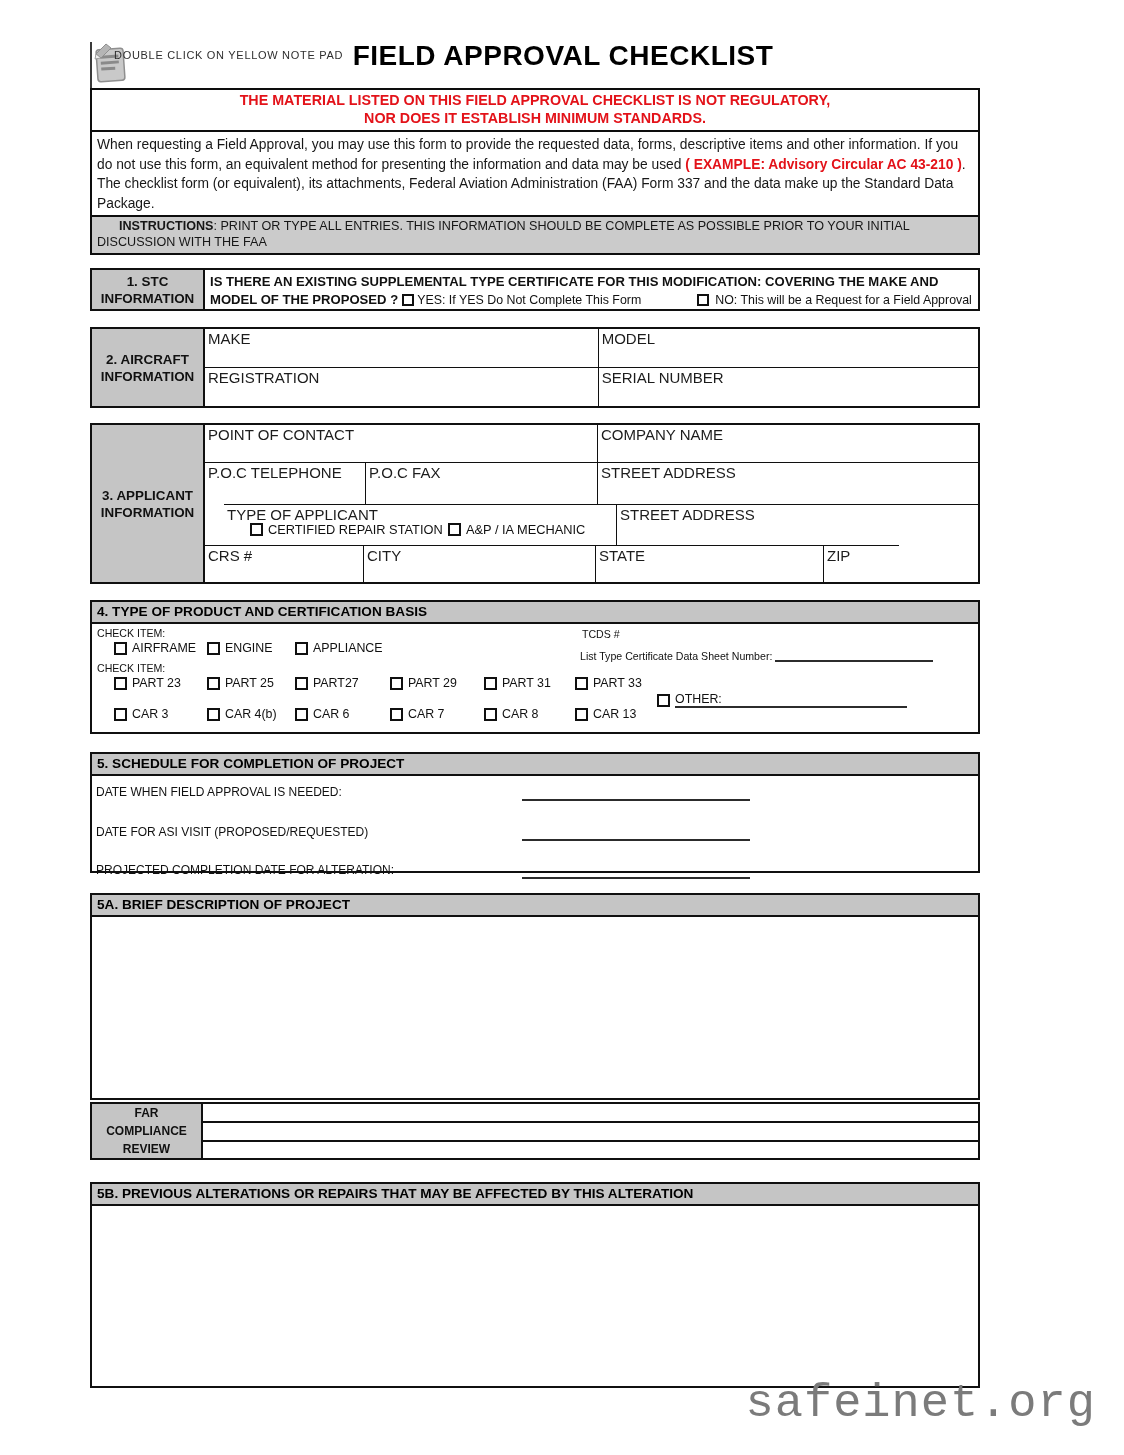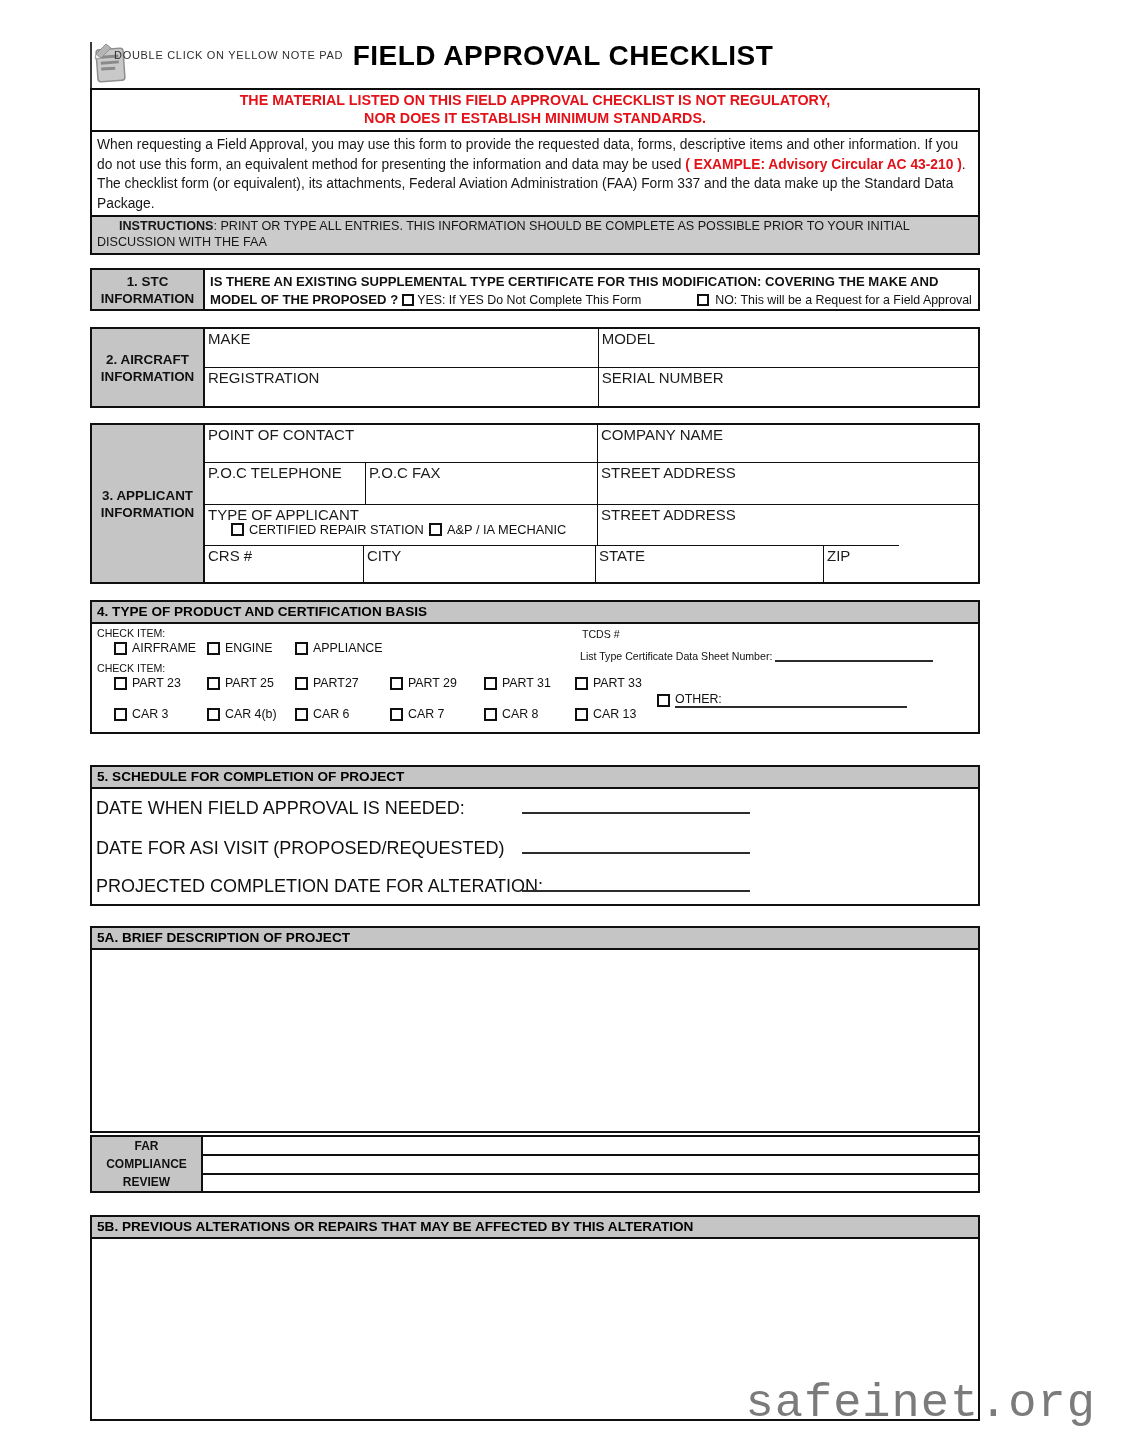--- a/index.html
+++ b/index.html
@@ -133,21 +133,21 @@
           <div class="fcell" style="border-top:1.5px solid #101010;">
               <span class="flabel">P.O.C TELEPHONE</span>
             </div>
           <div class="fcell" style="border-top:1.5px solid #101010; border-left:1.5px solid #101010;">
               <span class="flabel">P.O.C FAX</span>
             </div>
           <div class="fcell" style="border-top:1.5px solid #101010; border-left:1.5px solid #101010;">
               <span class="flabel">STREET ADDRESS</span>
             </div>
         </div>
-        <div style="display:grid; grid-template-columns:392px 1fr; height:41px;">
+        <div style="display:grid; grid-template-columns:392px 1fr; height:41px;padding-left:19px;">
           <div class="fcell" style="border-top:1.5px solid #101010;">
             <span class="flabel">TYPE OF APPLICANT</span>
             <span class="cbitem" style="left:26px; top:17px; font-size:12.8px;">
                 <span class="cb"></span>
                 <span>CERTIFIED REPAIR STATION</span>
               </span>
             <span class="cbitem" style="left:224px; top:17px; font-size:12.8px;">
                 <span class="cb"></span>
                 <span>A&amp;P / IA MECHANIC</span>
               </span>
@@ -244,23 +244,23 @@
             <span class="cb"></span>
             <span>CAR 8</span>
           </span>
         <span class="cbitem" style="left:483px; top:83px;">
             <span class="cb"></span>
             <span>CAR 13</span>
           </span>
       </div>
     </div>
 
-    <div style="margin-top:31px;">
+    <div style="margin-top:18px;">
       <div class="bar">5. SCHEDULE FOR COMPLETION OF PROJECT</div>
-      <div class="boxed" style="height:117px; font-size:18px;">
+      <div class="boxed" style="height:97px; font-size:12px;">
         <span style="position:absolute; left:4px; top:9px;">DATE WHEN FIELD APPROVAL IS NEEDED:</span>
         <span class="blank" style="position:absolute; left:430px; top:11px; width:228px;"></span>
         <span style="position:absolute; left:4px; top:49px;">DATE FOR ASI VISIT (PROPOSED/REQUESTED)</span>
         <span class="blank" style="position:absolute; left:430px; top:51px; width:228px;"></span>
         <span style="position:absolute; left:4px; top:87px;">PROJECTED COMPLETION DATE FOR ALTERATION:</span>
         <span class="blank" style="position:absolute; left:430px; top:89px; width:228px;"></span>
       </div>
     </div>
 
     <div style="margin-top:20px;">

